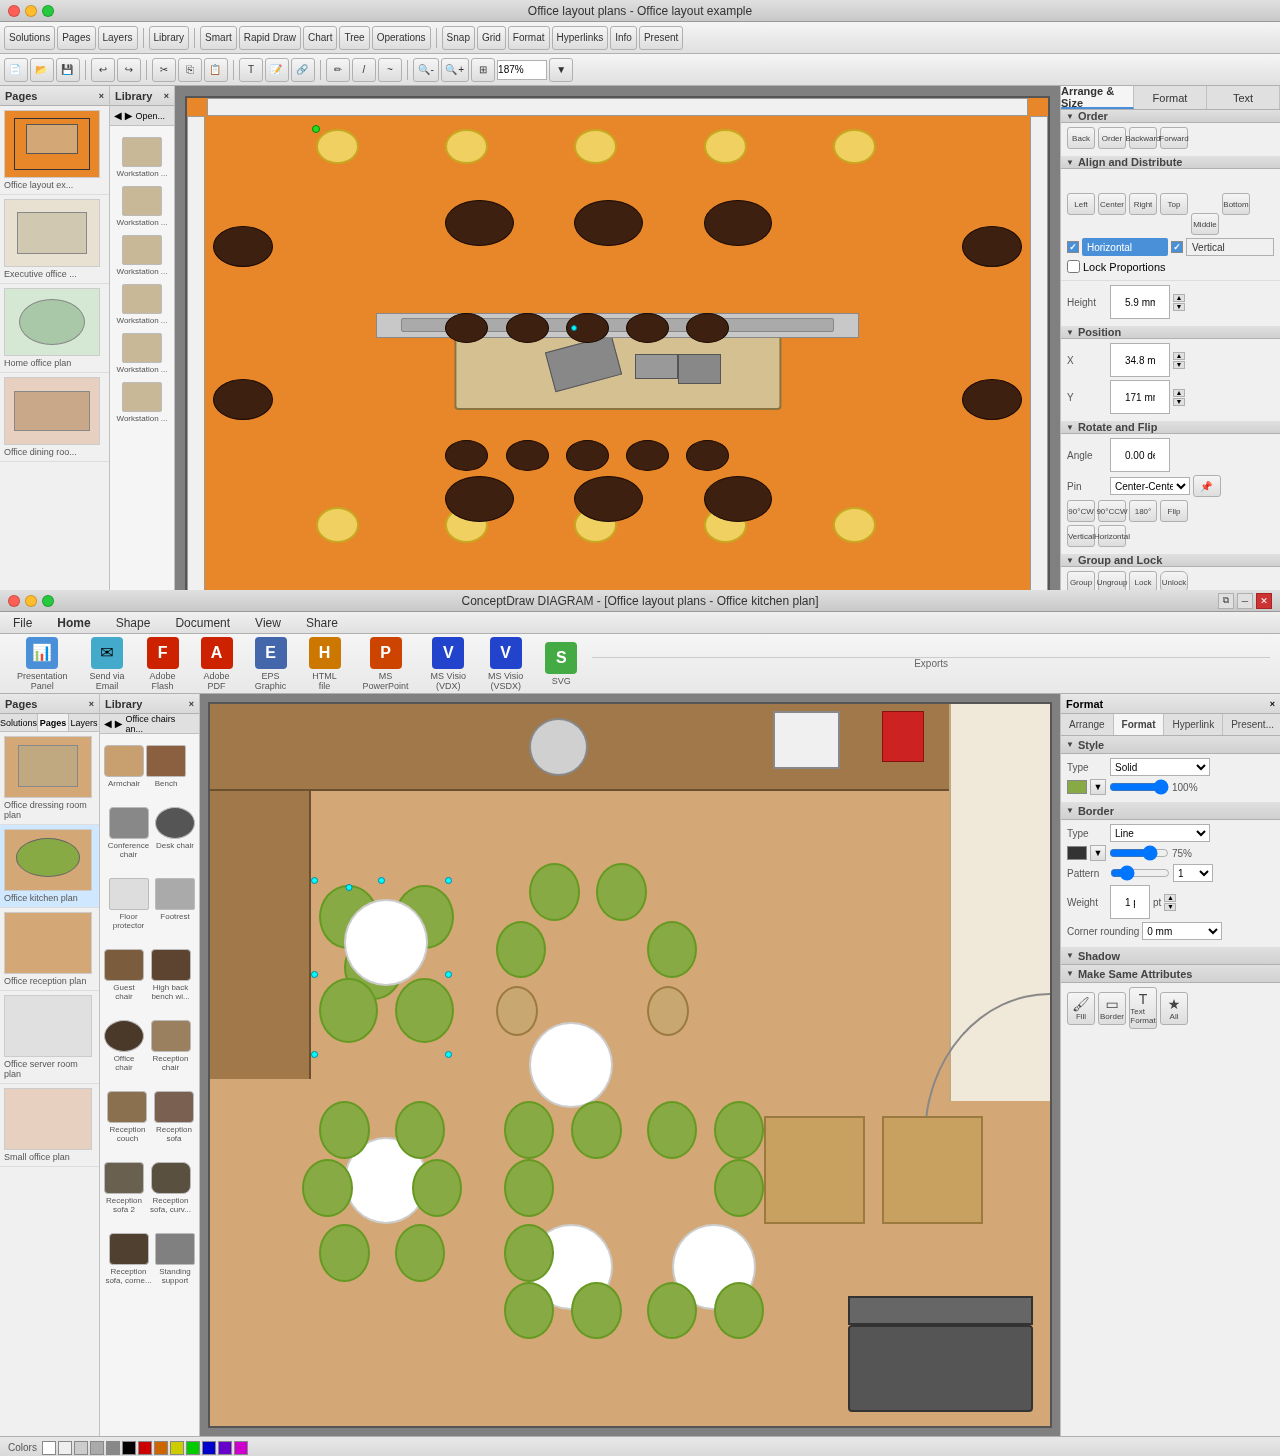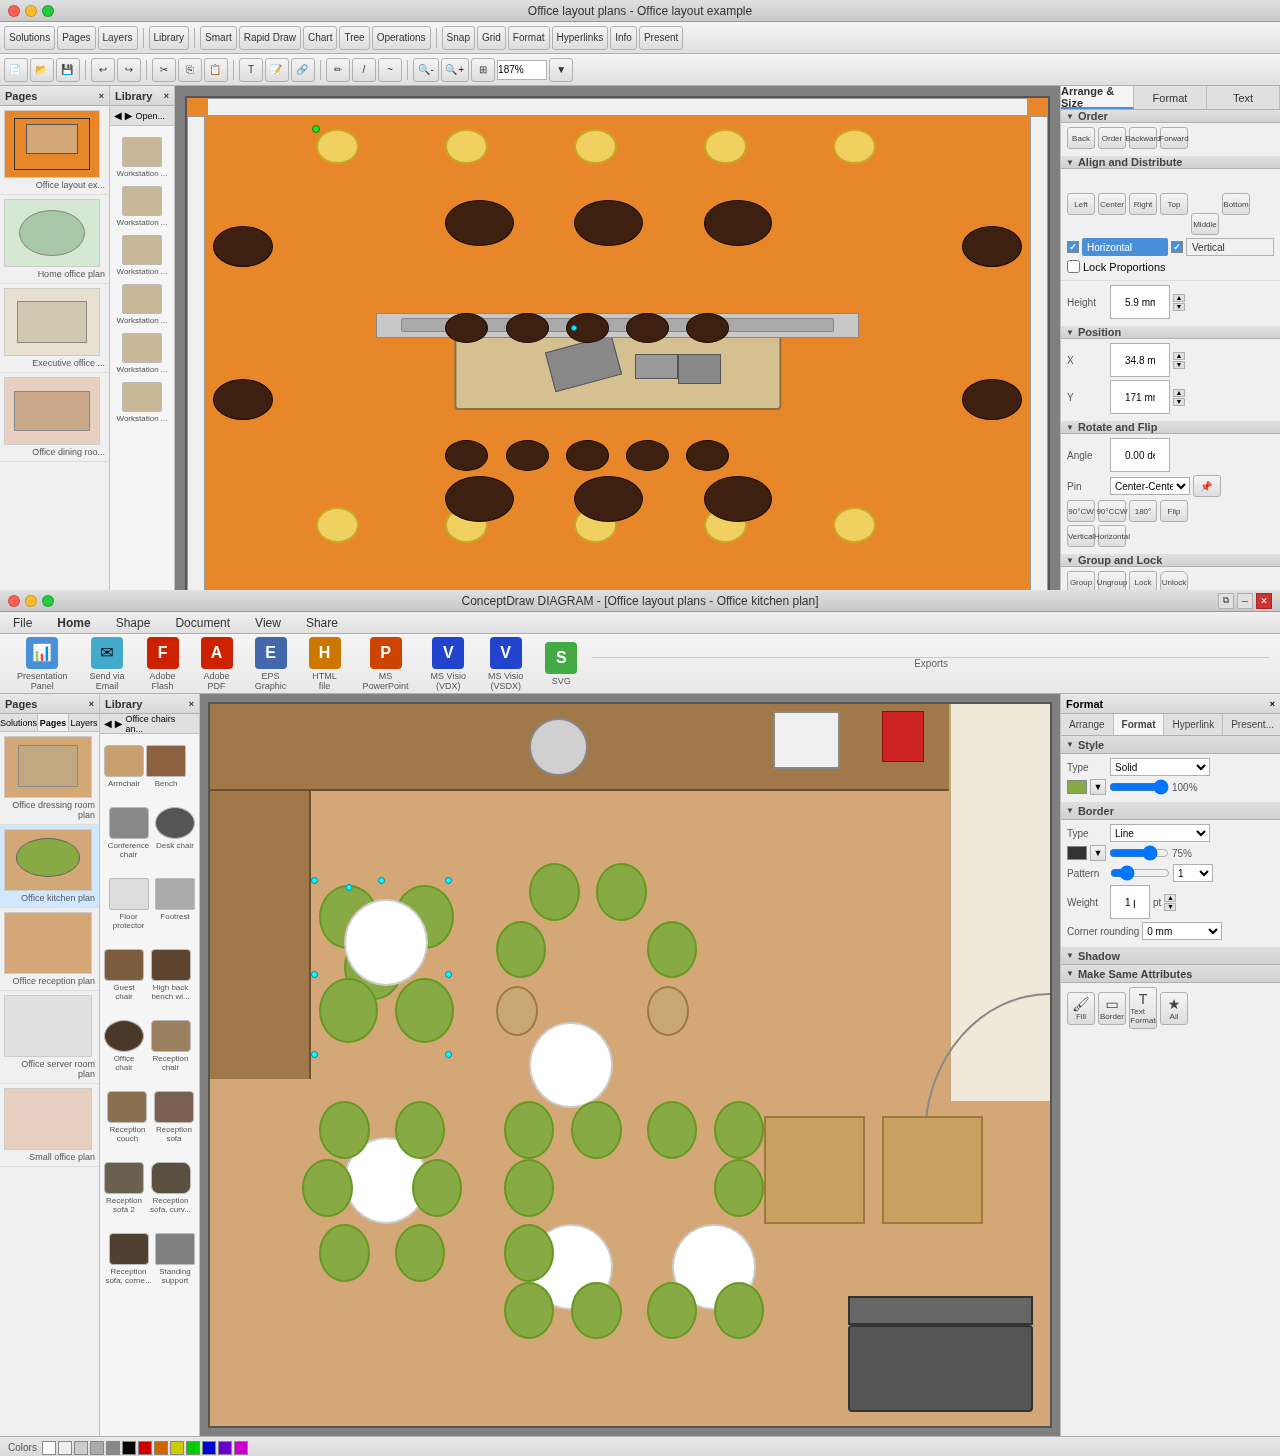--- a/index.html
+++ b/index.html
@@ -24,21 +24,21 @@
 
     
     .main-layout { display: flex; height: calc(100% - 54px); }
 
     
     .pages-panel { width: 110px; background: #f0f0f0; border-right: 1px solid #c0c0c0; display: flex; flex-direction: column; }
     .panel-header { height: 20px; background: linear-gradient(to bottom, #e8e8e8, #d8d8d8); border-bottom: 1px solid #b0b0b0; display: flex; align-items: center; padding: 0 5px; font-size: 11px; font-weight: bold; color: #333; justify-content: space-between; }
     .page-thumb { padding: 4px; cursor: pointer; border-bottom: 1px solid #ddd; }
     .page-thumb.active { background: #d0e8ff; }
     .page-thumb-img { width: 96px; height: 68px; background: #fff; border: 1px solid #ccc; margin-bottom: 2px; overflow: hidden; display: flex; align-items: center; justify-content: center; }
-    .page-thumb-label { font-size: 9px; color: #555; text-align: right; word-break: break-word; }
+    .page-thumb-label { font-size: 9px; color: #555; text-align: left; word-break: break-word; }
 
     
     .library-panel { width: 65px; background: #f5f5f5; border-right: 1px solid #c0c0c0; display: flex; flex-direction: column; }
     .lib-header { height: 20px; background: linear-gradient(to bottom, #e8e8e8, #d8d8d8); border-bottom: 1px solid #b0b0b0; display: flex; align-items: center; padding: 0 5px; font-size: 11px; font-weight: bold; color: #333; justify-content: space-between; }
     .lib-nav { height: 20px; background: #e0e0e0; border-bottom: 1px solid #c0c0c0; display: flex; align-items: center; padding: 0 4px; gap: 3px; font-size: 10px; }
     .lib-items { flex: 1; overflow-y: auto; padding: 4px; }
     .lib-item { margin-bottom: 8px; display: flex; flex-direction: column; align-items: center; margin-top: 7px; }
     .lib-icon { width: 40px; height: 30px; background: #ddd; border: 1px solid #bbb; margin-bottom: 2px; border-radius: 2px; display: flex; align-items: center; justify-content: center; }
     .lib-label { font-size: 8px; color: #555; text-align: center; }
 
@@ -173,30 +173,30 @@
 
       <div class="page-thumb">
         <div class="page-thumb-img thumb-orange">
           <div style="width:80%;height:80%;background:#e8872a;border:1px solid #333;position:relative;">
             <div style="position:absolute;top:10%;left:15%;width:70%;height:60%;background:#d4a876;border:1px solid #555;"></div>
           </div>
         </div>
         <div class="page-thumb-label">Office layout ex...</div>
       </div>
       <div class="page-thumb">
+        <div class="page-thumb-img" style="background:#e8e0d0;">
+          <div style="width:75%;height:65%;background:#d0c8b0;border:1px solid #888;position:relative;"></div>
+        </div>
+        <div class="page-thumb-label">Executive office ...</div>
+      </div>
+      <div class="page-thumb">
         <div class="page-thumb-img" style="background:#d4e8d4;">
           <div style="width:70%;height:70%;background:#a8c8a8;border:1px solid #888;border-radius:50%;"></div>
         </div>
         <div class="page-thumb-label">Home office plan</div>
-      </div>
-      <div class="page-thumb">
-        <div class="page-thumb-img" style="background:#e8e0d0;">
-          <div style="width:75%;height:65%;background:#d0c8b0;border:1px solid #888;position:relative;"></div>
-        </div>
-        <div class="page-thumb-label">Executive office ...</div>
       </div>
       <div class="page-thumb">
         <div class="page-thumb-img" style="background:#e8d0c0;">
           <div style="width:80%;height:60%;background:#c8a888;border:1px solid #888;"></div>
         </div>
         <div class="page-thumb-label">Office dining roo...</div>
       </div>
     </div>
 
     <div class="library-panel">

